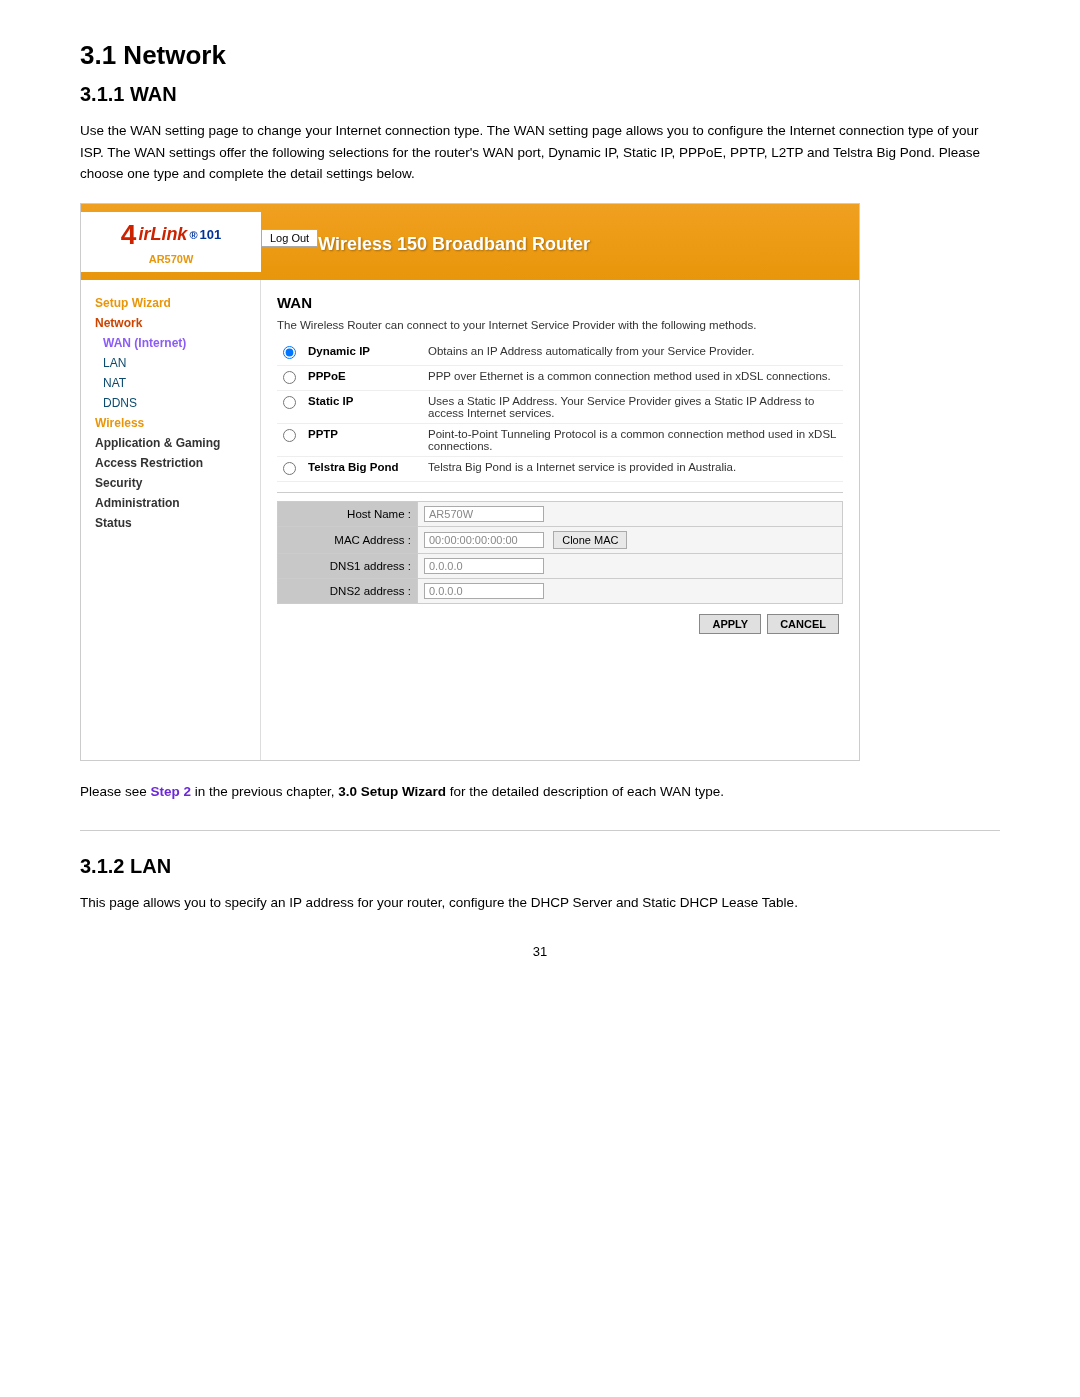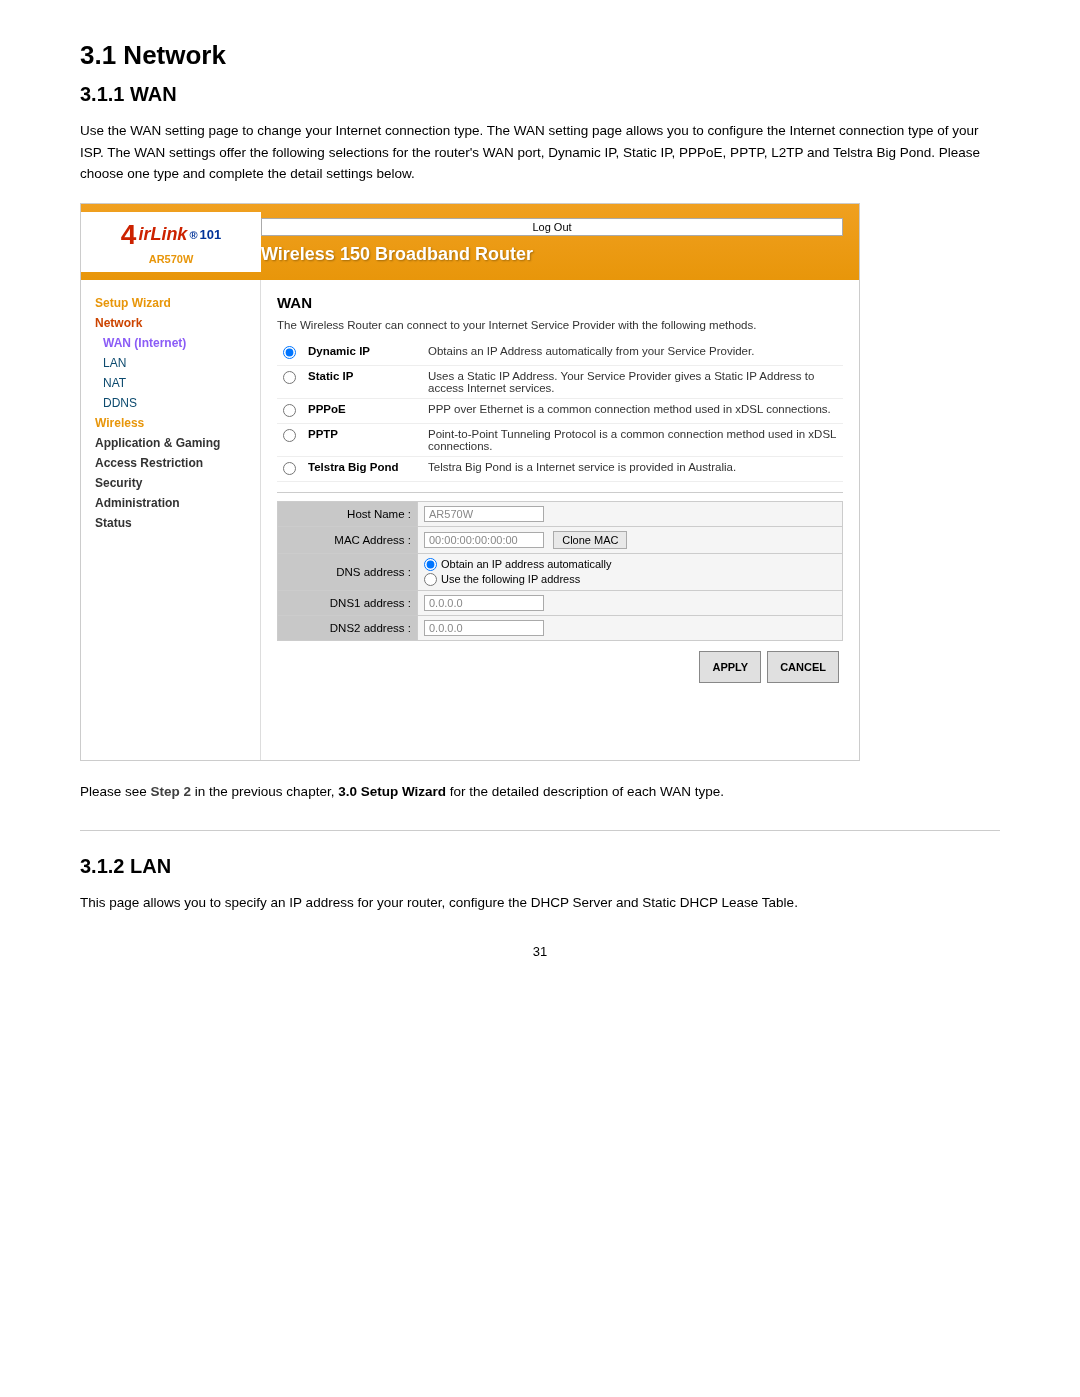--- a/index.html
+++ b/index.html
@@ -85,21 +85,22 @@
     }
     .logo-model {
       font-size: 11px;
       color: #e8960a;
       font-weight: bold;
       margin-top: 2px;
     }
     .router-header-right {
       flex: 1;
       display: flex;
-      flex-direction: column;
+      flex-direction: row;
+      align-items: flex-end;
       padding-right: 6px;
     }
     .logout-btn {
       background: #fff;
       border: 1px solid #aaa;
       padding: 2px 8px;
       font-size: 11px;
       cursor: pointer;
       margin-bottom: 8px;
     }
@@ -251,40 +252,40 @@
     
     .action-buttons {
       display: flex;
       justify-content: flex-end;
       gap: 6px;
       margin-top: 10px;
       padding-right: 4px;
     }
     .btn-apply, .btn-cancel {
       font-size: 11px;
-      padding: 9px 12px;
+      padding: 3px 12px;
       border: 1px solid #888;
       background: #e0e0e0;
       cursor: pointer;
       font-weight: bold;
     }
 
     
     input[type="radio"] {
       cursor: pointer;
     }
 
     
     .step-note {
       font-size: 13.5px;
       margin-bottom: 28px;
       line-height: 1.6;
     }
     .step-note .step2 {
-      color: #404040;
+      color: #6d28d9;
       font-weight: bold;
     }
     .step-note strong {
       font-weight: bold;
       text-align: right;
     }
 
     
     .page-number {
       text-align: center;
@@ -347,27 +348,27 @@
 
       <table class="wan-options">
         <tbody>
           <tr>
             <td><input type="radio" name="wan_type" checked="" style=""></td>
             <td><strong>Dynamic IP</strong></td>
             <td>Obtains an IP Address automatically from your Service Provider.</td>
           </tr>
           <tr>
             <td><input type="radio" name="wan_type" style=""></td>
+            <td><strong>PPPoE</strong></td>
+            <td>PPP over Ethernet is a common connection method used in xDSL connections.</td>
+          </tr>
+          <tr>
+            <td><input type="radio" name="wan_type" style=""></td>
             <td><strong>Static IP</strong></td>
             <td>Uses a Static IP Address. Your Service Provider gives a Static IP Address to access Internet services.</td>
-          </tr>
-          <tr>
-            <td><input type="radio" name="wan_type" style=""></td>
-            <td><strong>PPPoE</strong></td>
-            <td>PPP over Ethernet is a common connection method used in xDSL connections.</td>
           </tr>
           <tr>
             <td><input type="radio" name="wan_type" style=""></td>
             <td><strong>PPTP</strong></td>
             <td>Point-to-Point Tunneling Protocol is a common connection method used in xDSL connections.</td>
           </tr>
           <tr>
             <td><input type="radio" name="wan_type" style=""></td>
             <td><strong>Telstra Big Pond</strong></td>
             <td>Telstra Big Pond is a Internet service is provided in Australia.</td>
@@ -383,35 +384,20 @@
             <td class="label-cell">Host Name :</td>
             <td class="value-cell">
               <input type="text" value="AR570W" style="">
             </td>
           </tr>
           <tr>
             <td class="label-cell">MAC Address :</td>
             <td class="value-cell">
               <input type="text" value="00:00:00:00:00:00" style="">
               <button class="clone-mac-btn">Clone MAC</button>
-            </td>
-          </tr>
-          <tr>
-            <td class="label-cell">DNS address :</td>
-            <td class="value-cell">
-              <div class="radio-group">
-                <label class="radio-label">
-                  <input type="radio" name="dns_type" checked="" style="">
-                  <span>Obtain an IP address automatically</span>
-                </label>
-                <label class="radio-label">
-                  <input type="radio" name="dns_type" style="">
-                  <span>Use the following IP address</span>
-                </label>
-              </div>
             </td>
           </tr>
           <tr>
             <td class="label-cell">DNS1 address :</td>
             <td class="value-cell">
               <input type="text" value="0.0.0.0" style="color: rgb(136, 136, 136);">
             </td>
           </tr>
           <tr>
             <td class="label-cell">DNS2 address :</td>

